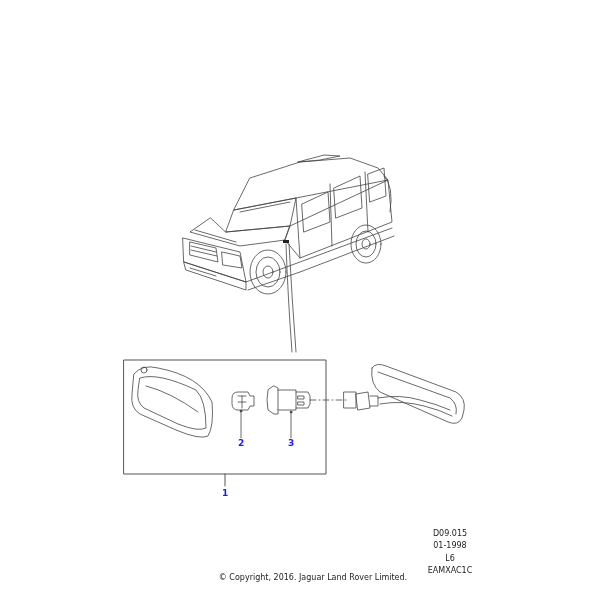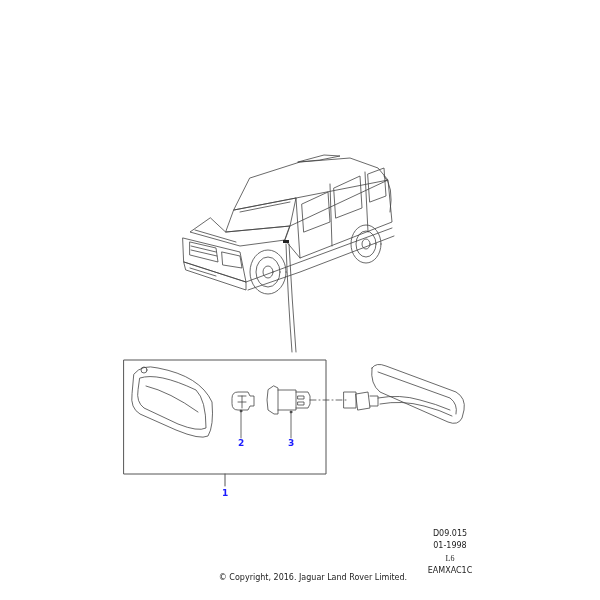--- a/index.html
+++ b/index.html
@@ -99,16 +99,16 @@
     <path d="M380 404 Q402 400 424 406 Q440 410 452 416"></path>
   </g>
 </svg>
 
 <div class="callout" style="left:222px; top:488px;">1</div>
 <div class="callout" style="left:238px; top:438px;">2</div>
 <div class="callout" style="left:288px; top:438px;">3</div>
 
 <div class="meta" style="top:528px;">D09.015</div>
 <div class="meta" style="top:540px;">01-1998</div>
-<div class="meta" style="top:553px;font-family:Liberation Serif, serif;">L6</div>
+<div class="meta" style="top:553px;">L6</div>
 <div class="meta" style="top:565px;">EAMXAC1C</div>
 
 <div class="copyright">© Copyright, 2016. Jaguar Land Rover Limited.</div>
 
 </body></html>

